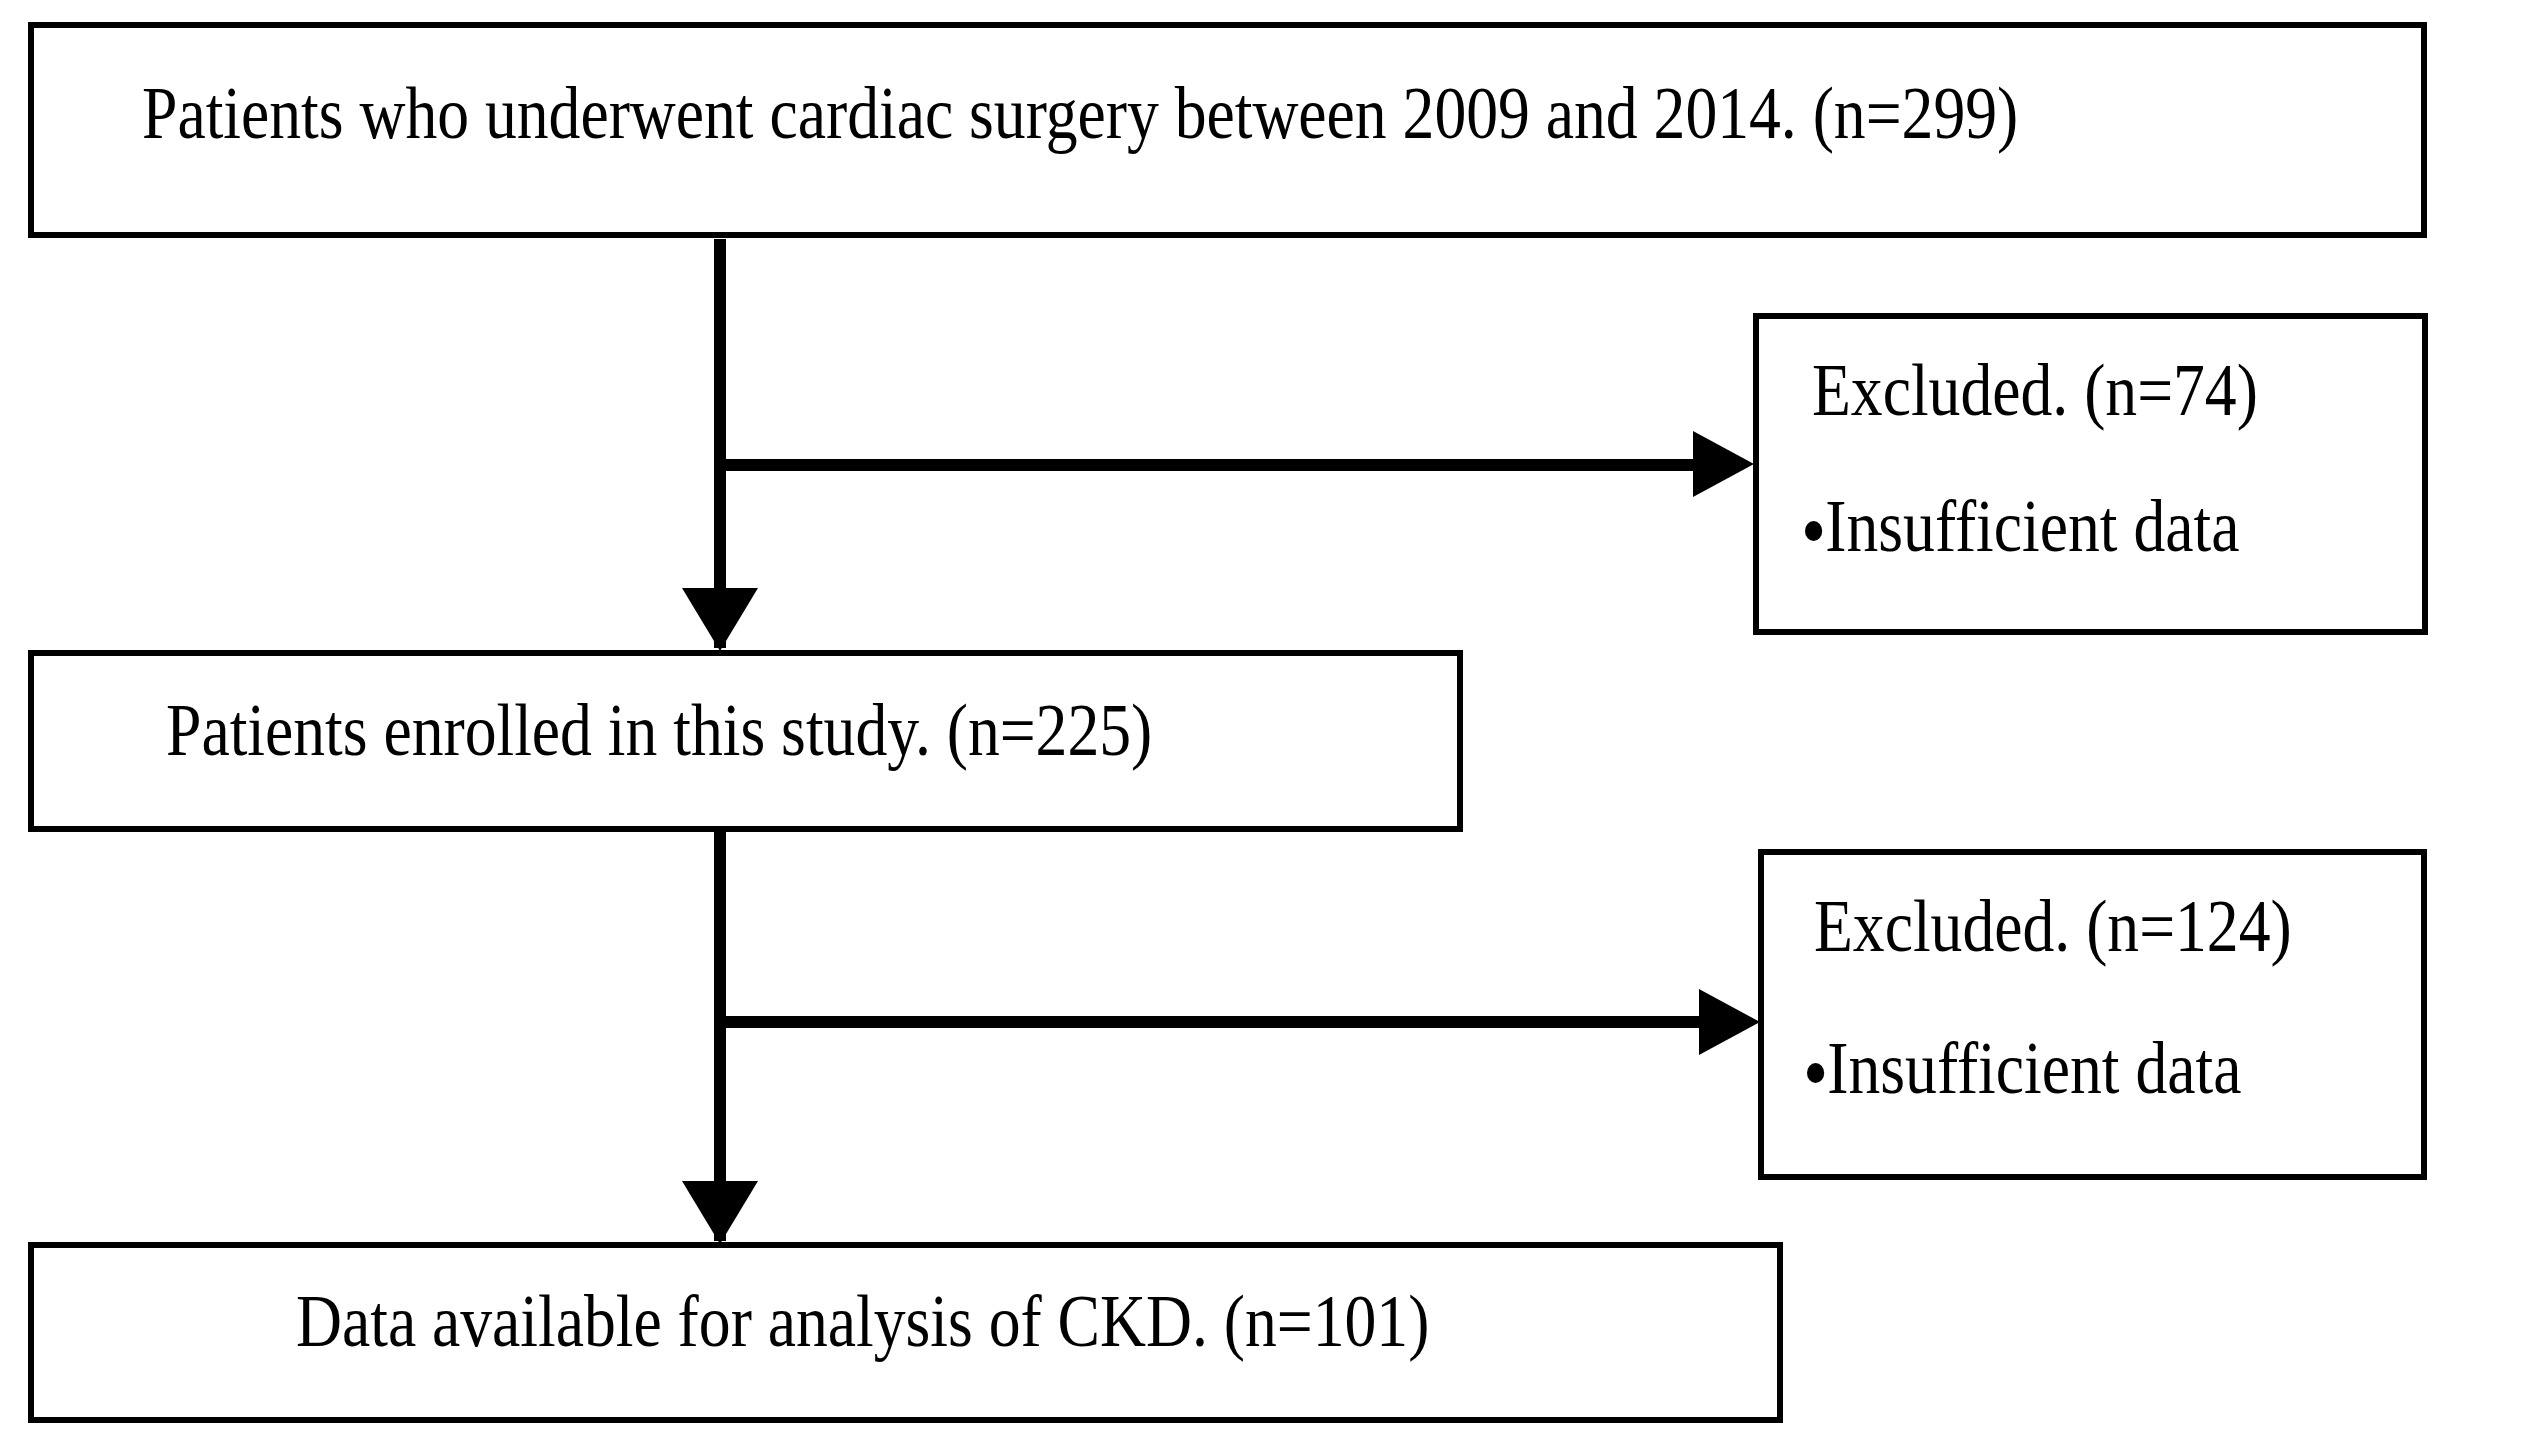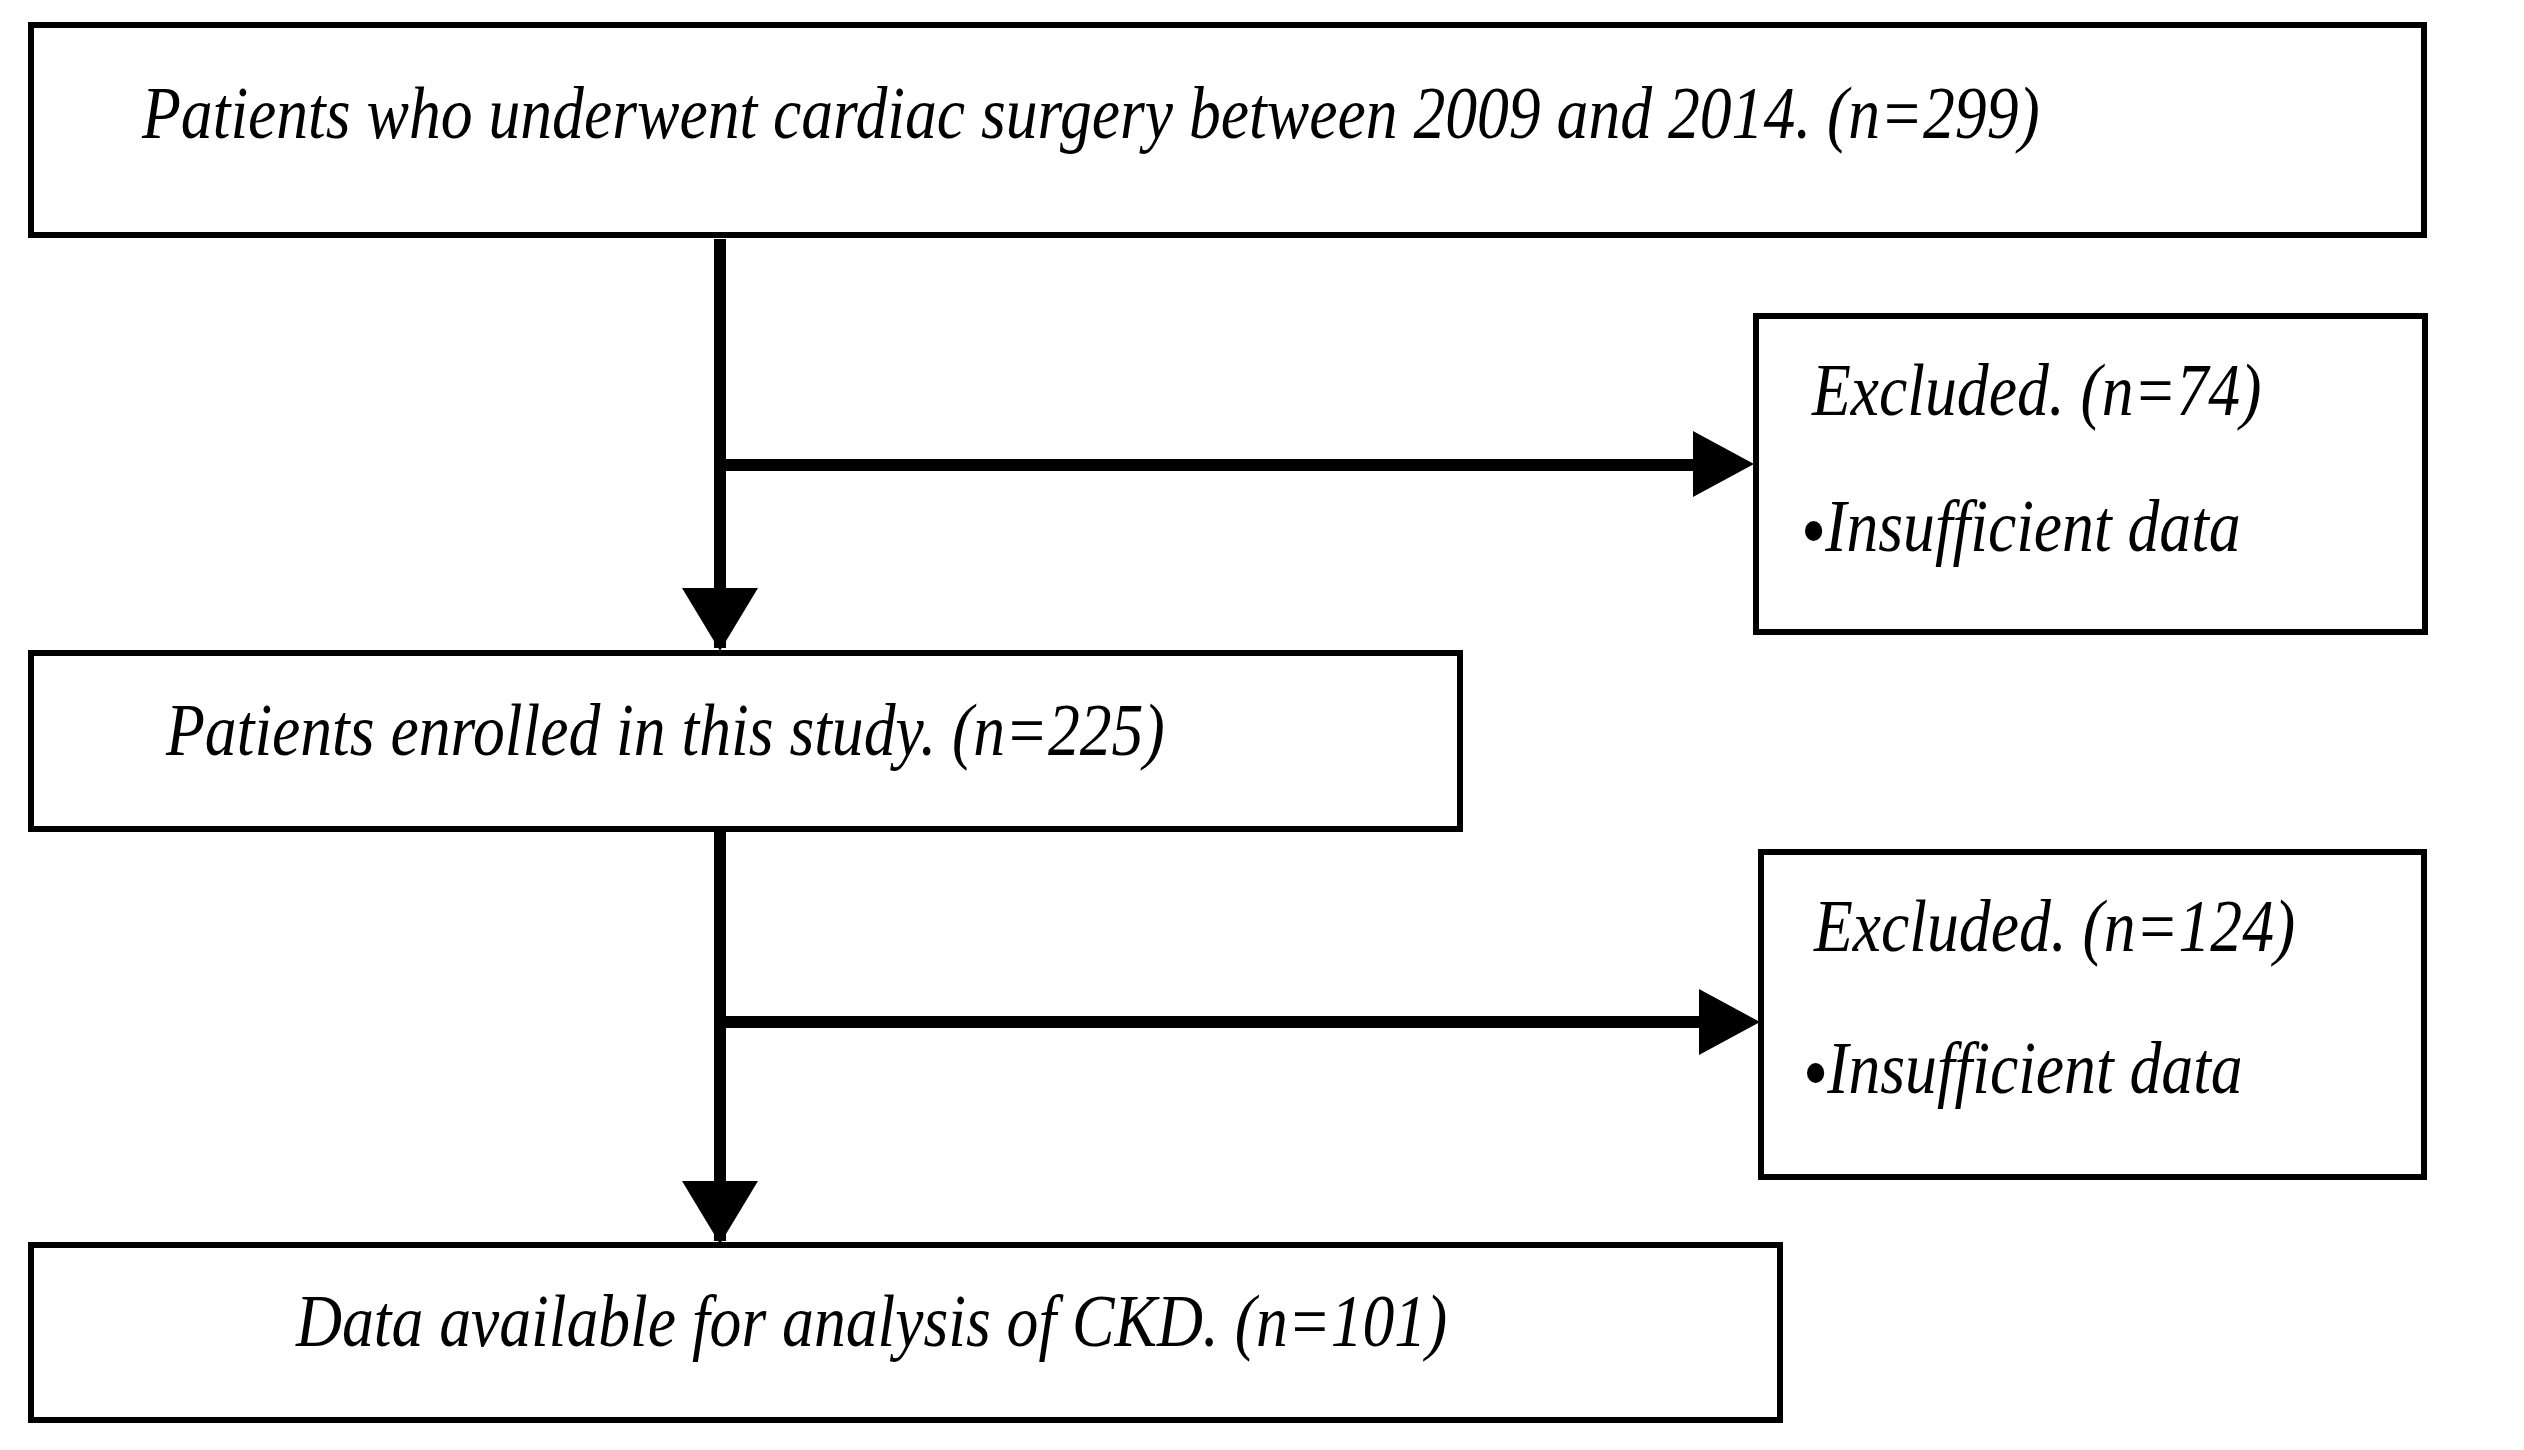--- a/index.html
+++ b/index.html
@@ -9,21 +9,20 @@
   }
   body {
     font-family: "Liberation Serif", "DejaVu Serif", serif;
   }
   #canvas {
     position: relative;
     width: 2525px;
     height: 1450px;
     background: #ffffff;
     overflow: hidden;
-    font-style: italic;
   }
   .box {
     position: absolute;
     box-sizing: border-box;
     border: 6.3px solid #000000;
     background: #ffffff;
   }
   .box-text {
     position: absolute;
     color: #000000;

